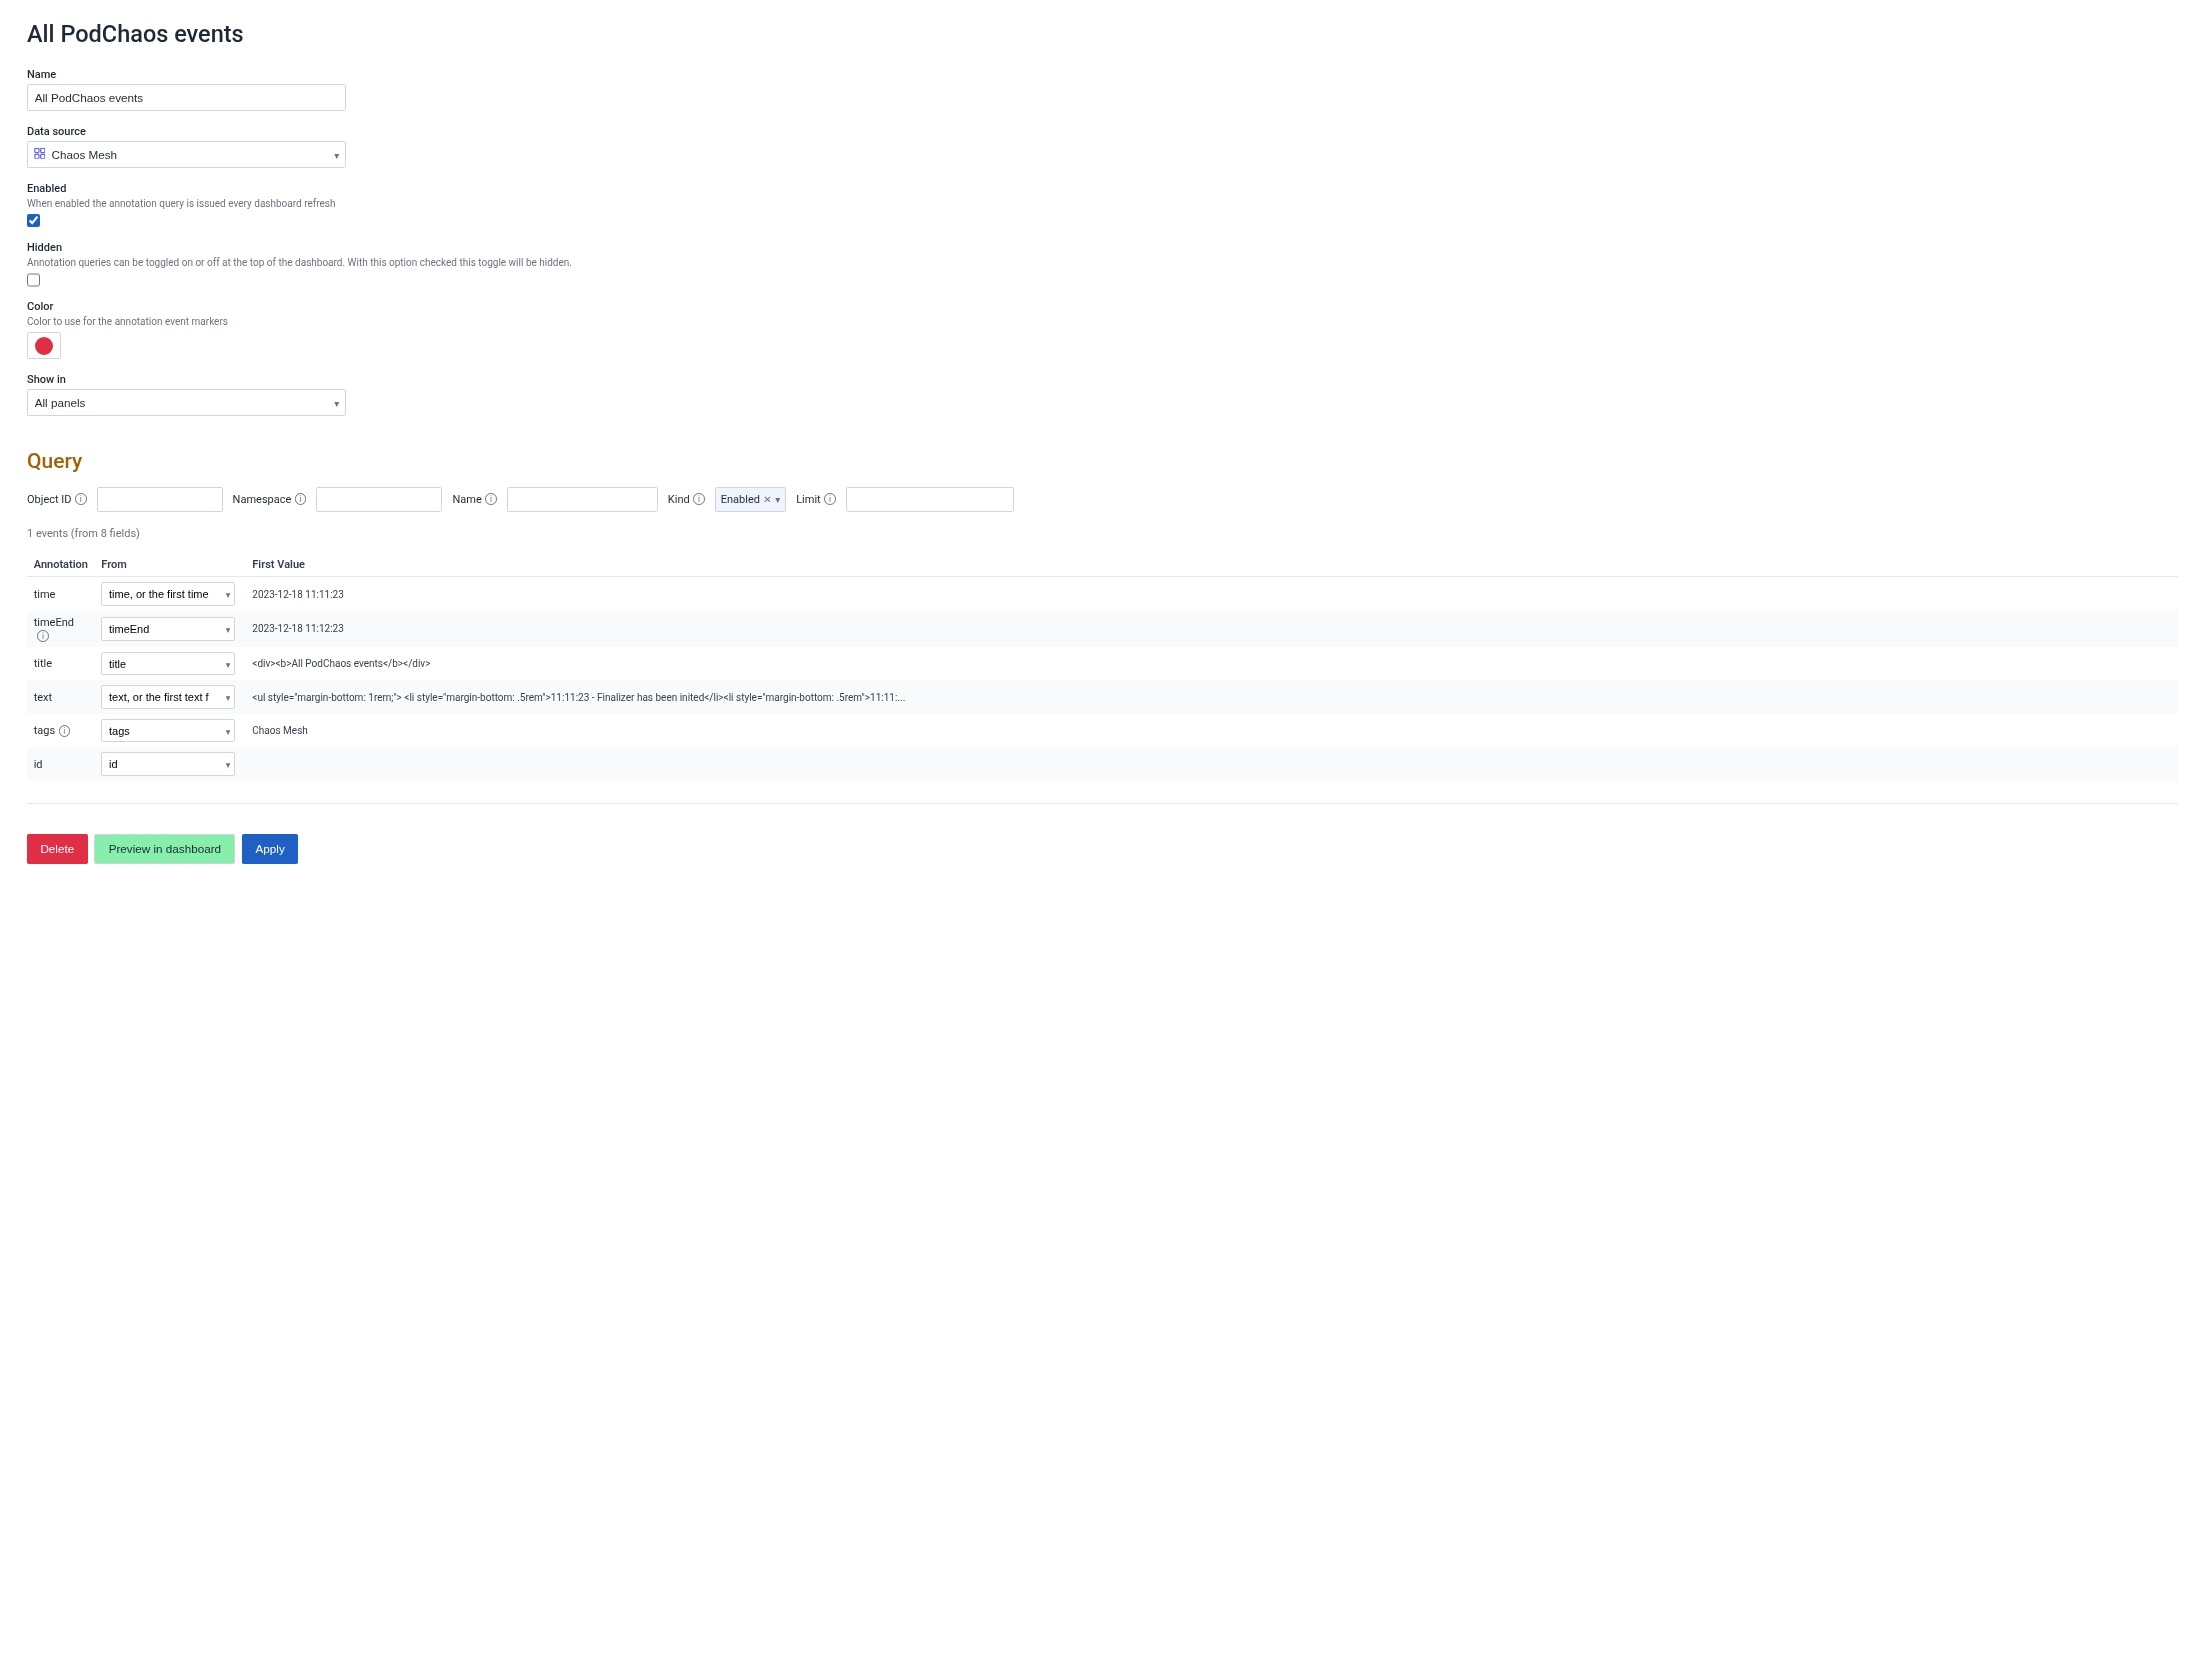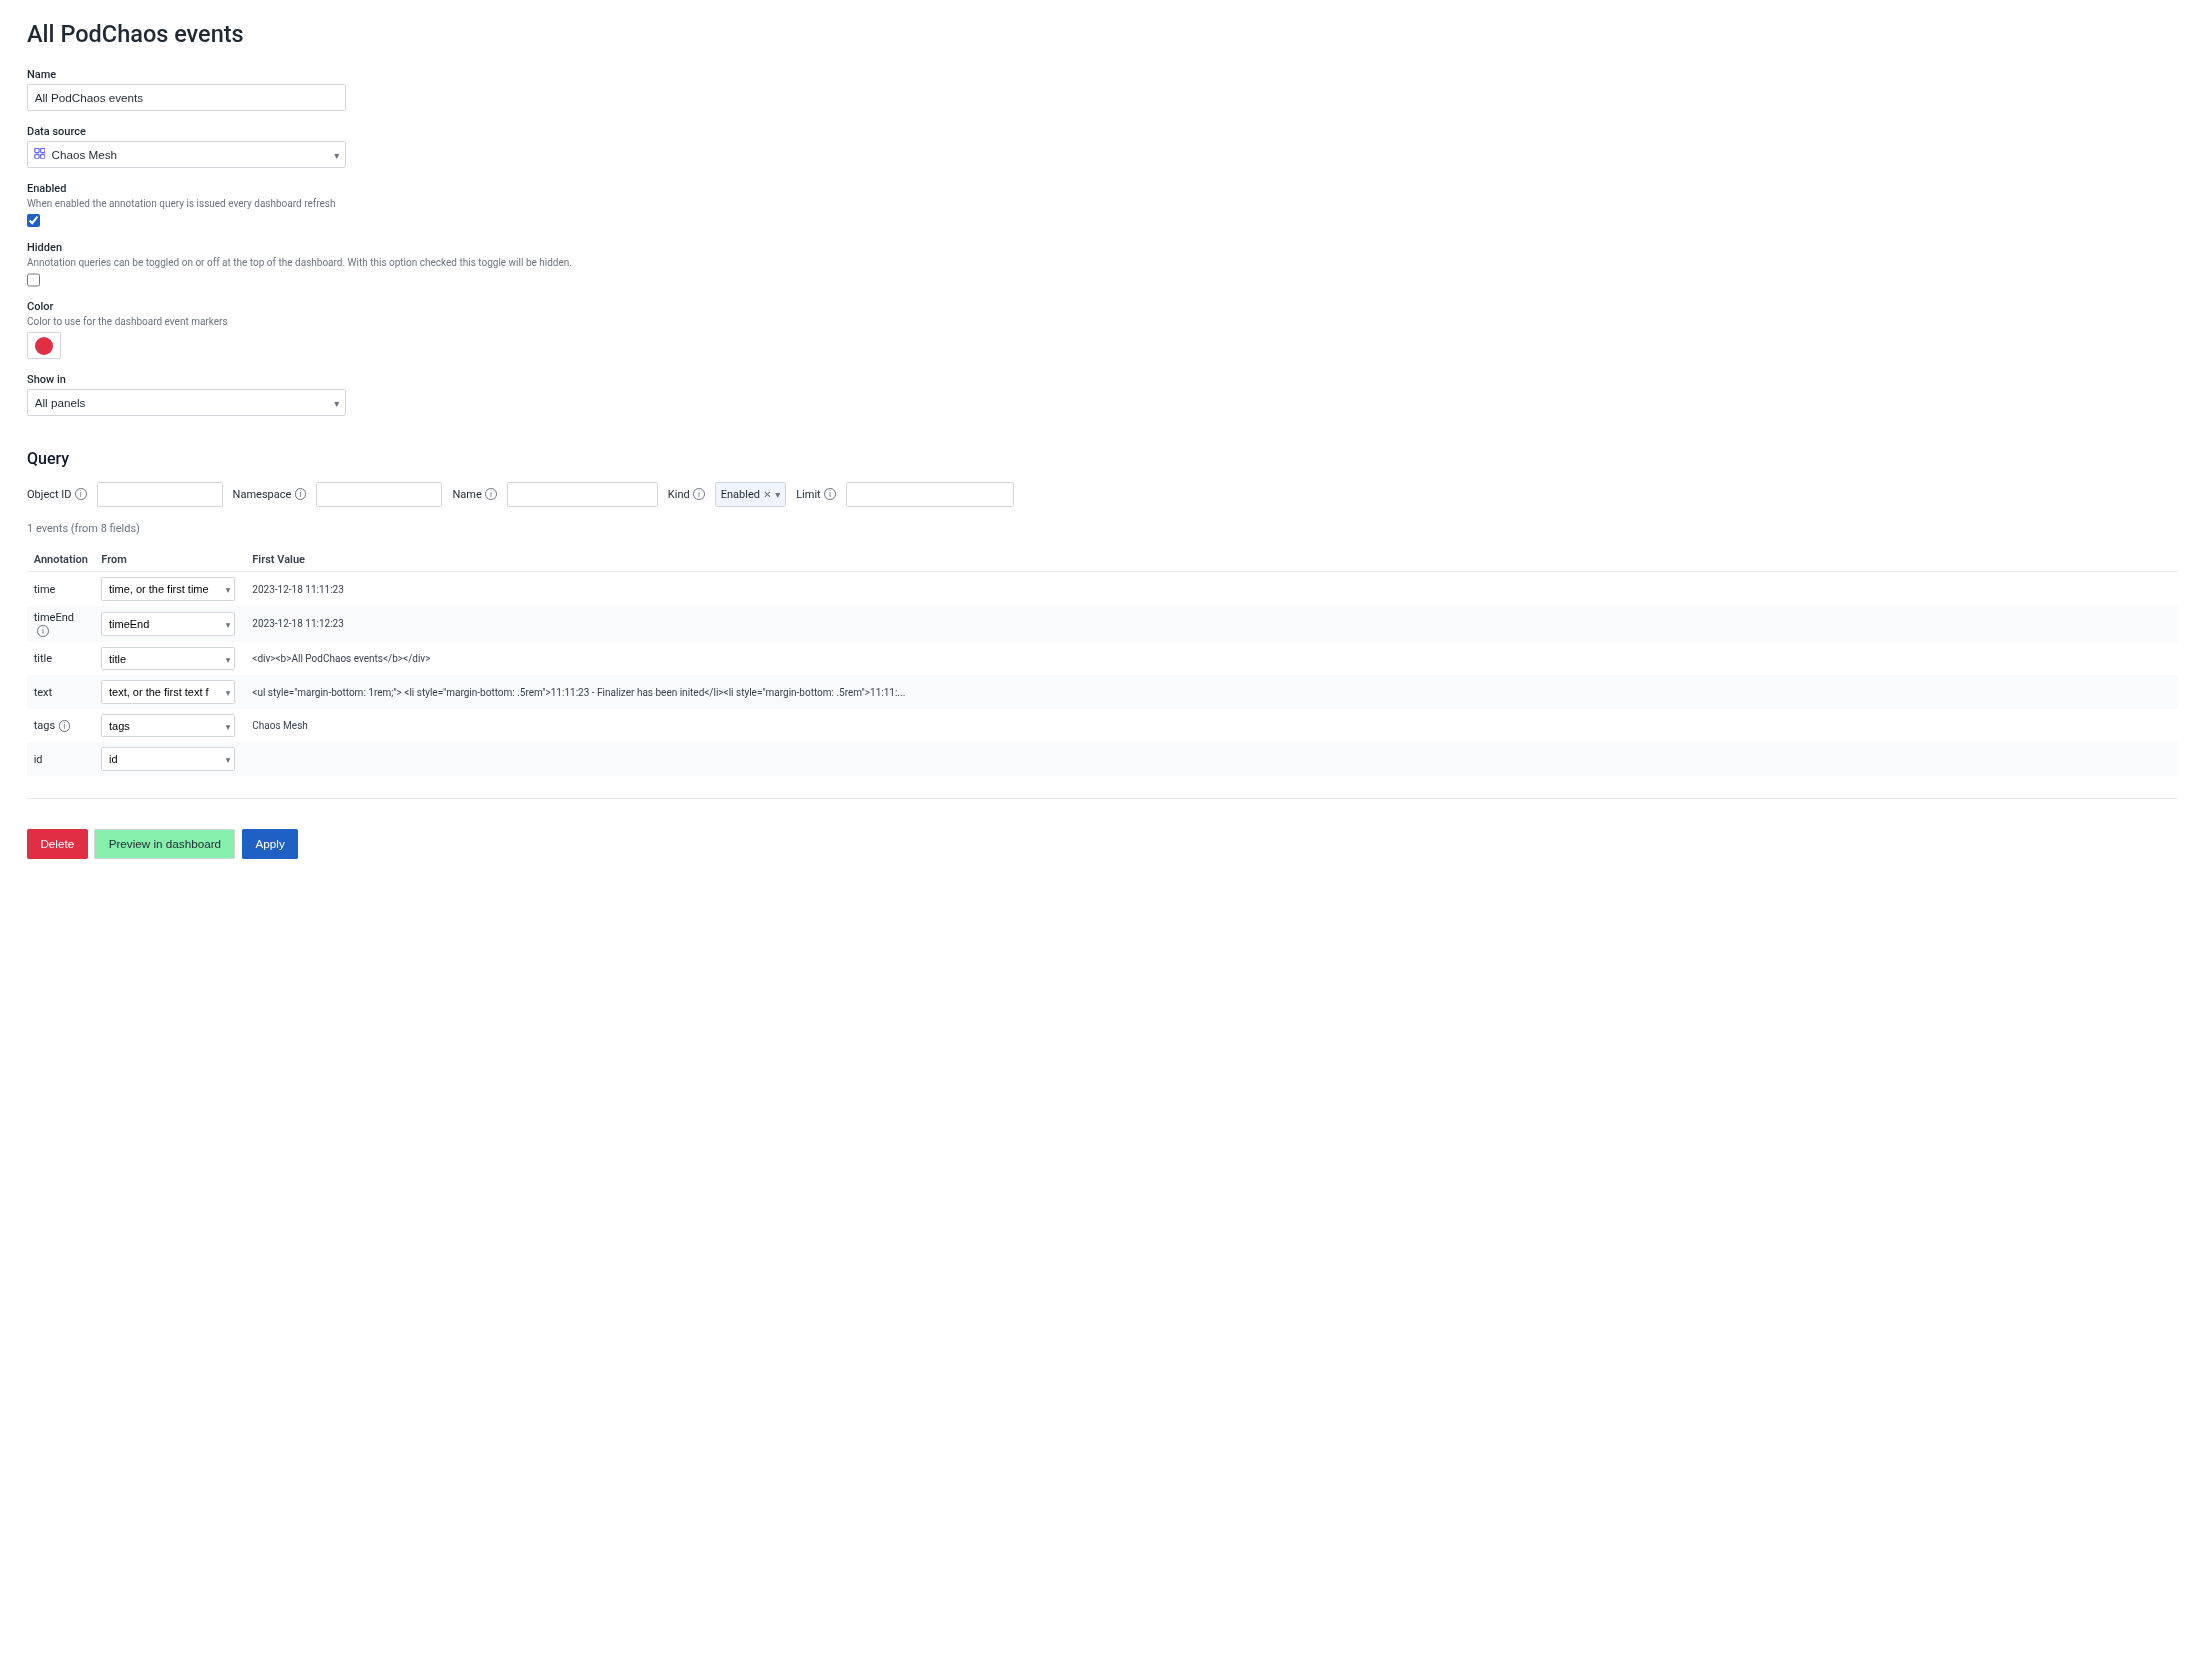--- a/index.html
+++ b/index.html
@@ -107,24 +107,24 @@
       width: 18.5px;
       height: 18.5px;
       border-radius: 50%;
       background: #e02f44;
     }
     .section-divider {
       margin: 20px 0 13.4px 0;
       border: none;
     }
     h2.section-title {
-      font-size: 16px;
+      font-size: 21px;
       font-weight: 500;
       margin-bottom: 13.4px;
-      color: #0f172a;
+      color: #a16207;
     }
     .query-row {
       display: flex;
       align-items: center;
       gap: 10px;
       margin-bottom: 10px;
       flex-wrap: wrap;
     }
     .query-field-label {
       font-size: 11px;
@@ -320,21 +320,21 @@
 <div class="field-group">
   <label class="field-label">Hidden</label>
   <div class="field-desc">Annotation queries can be toggled on or off at the top of the dashboard. With this option checked this toggle will be hidden.</div>
   <div class="checkbox-wrapper">
     <input type="checkbox" class="checkbox-input" style="">
   </div>
 </div>
 
 <div class="field-group">
   <label class="field-label">Color</label>
-  <div class="field-desc">Color to use for the dashboard event markers</div>
+  <div class="field-desc">Color to use for the annotation event markers</div>
   <button class="color-btn">
     <div class="color-circle"></div>
   </button>
 </div>
 
 <div class="field-group">
   <label class="field-label">Show in</label>
   <div class="select-wrapper">
     <select class="select-input">
       <option>All panels</option>

